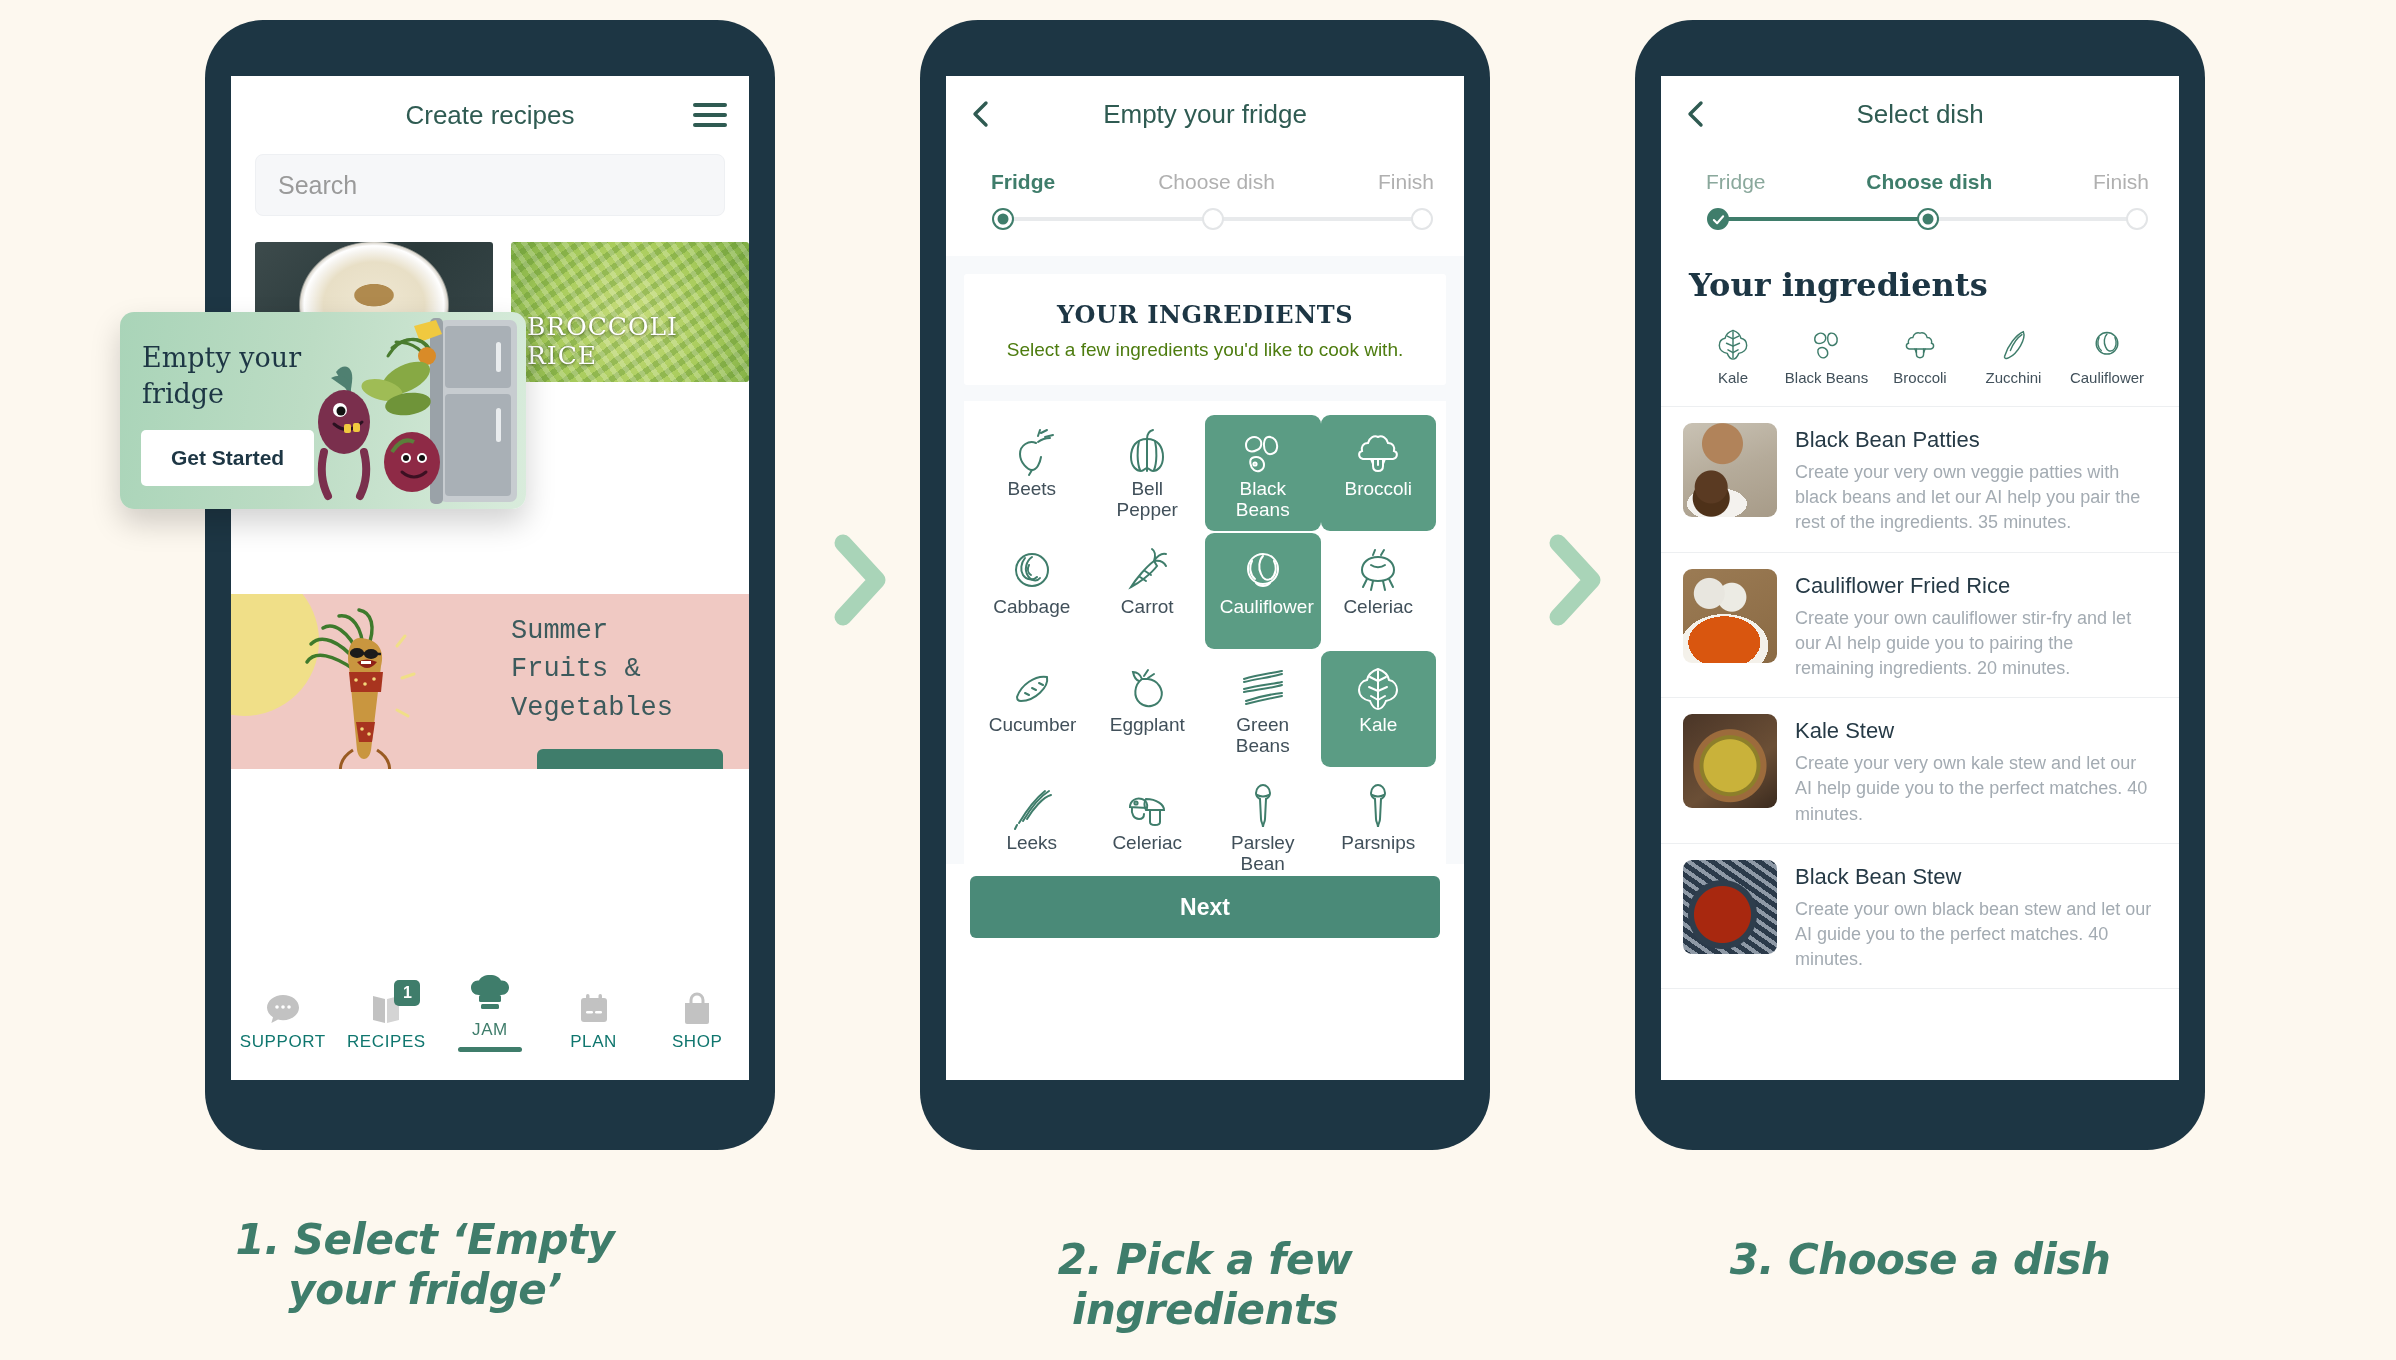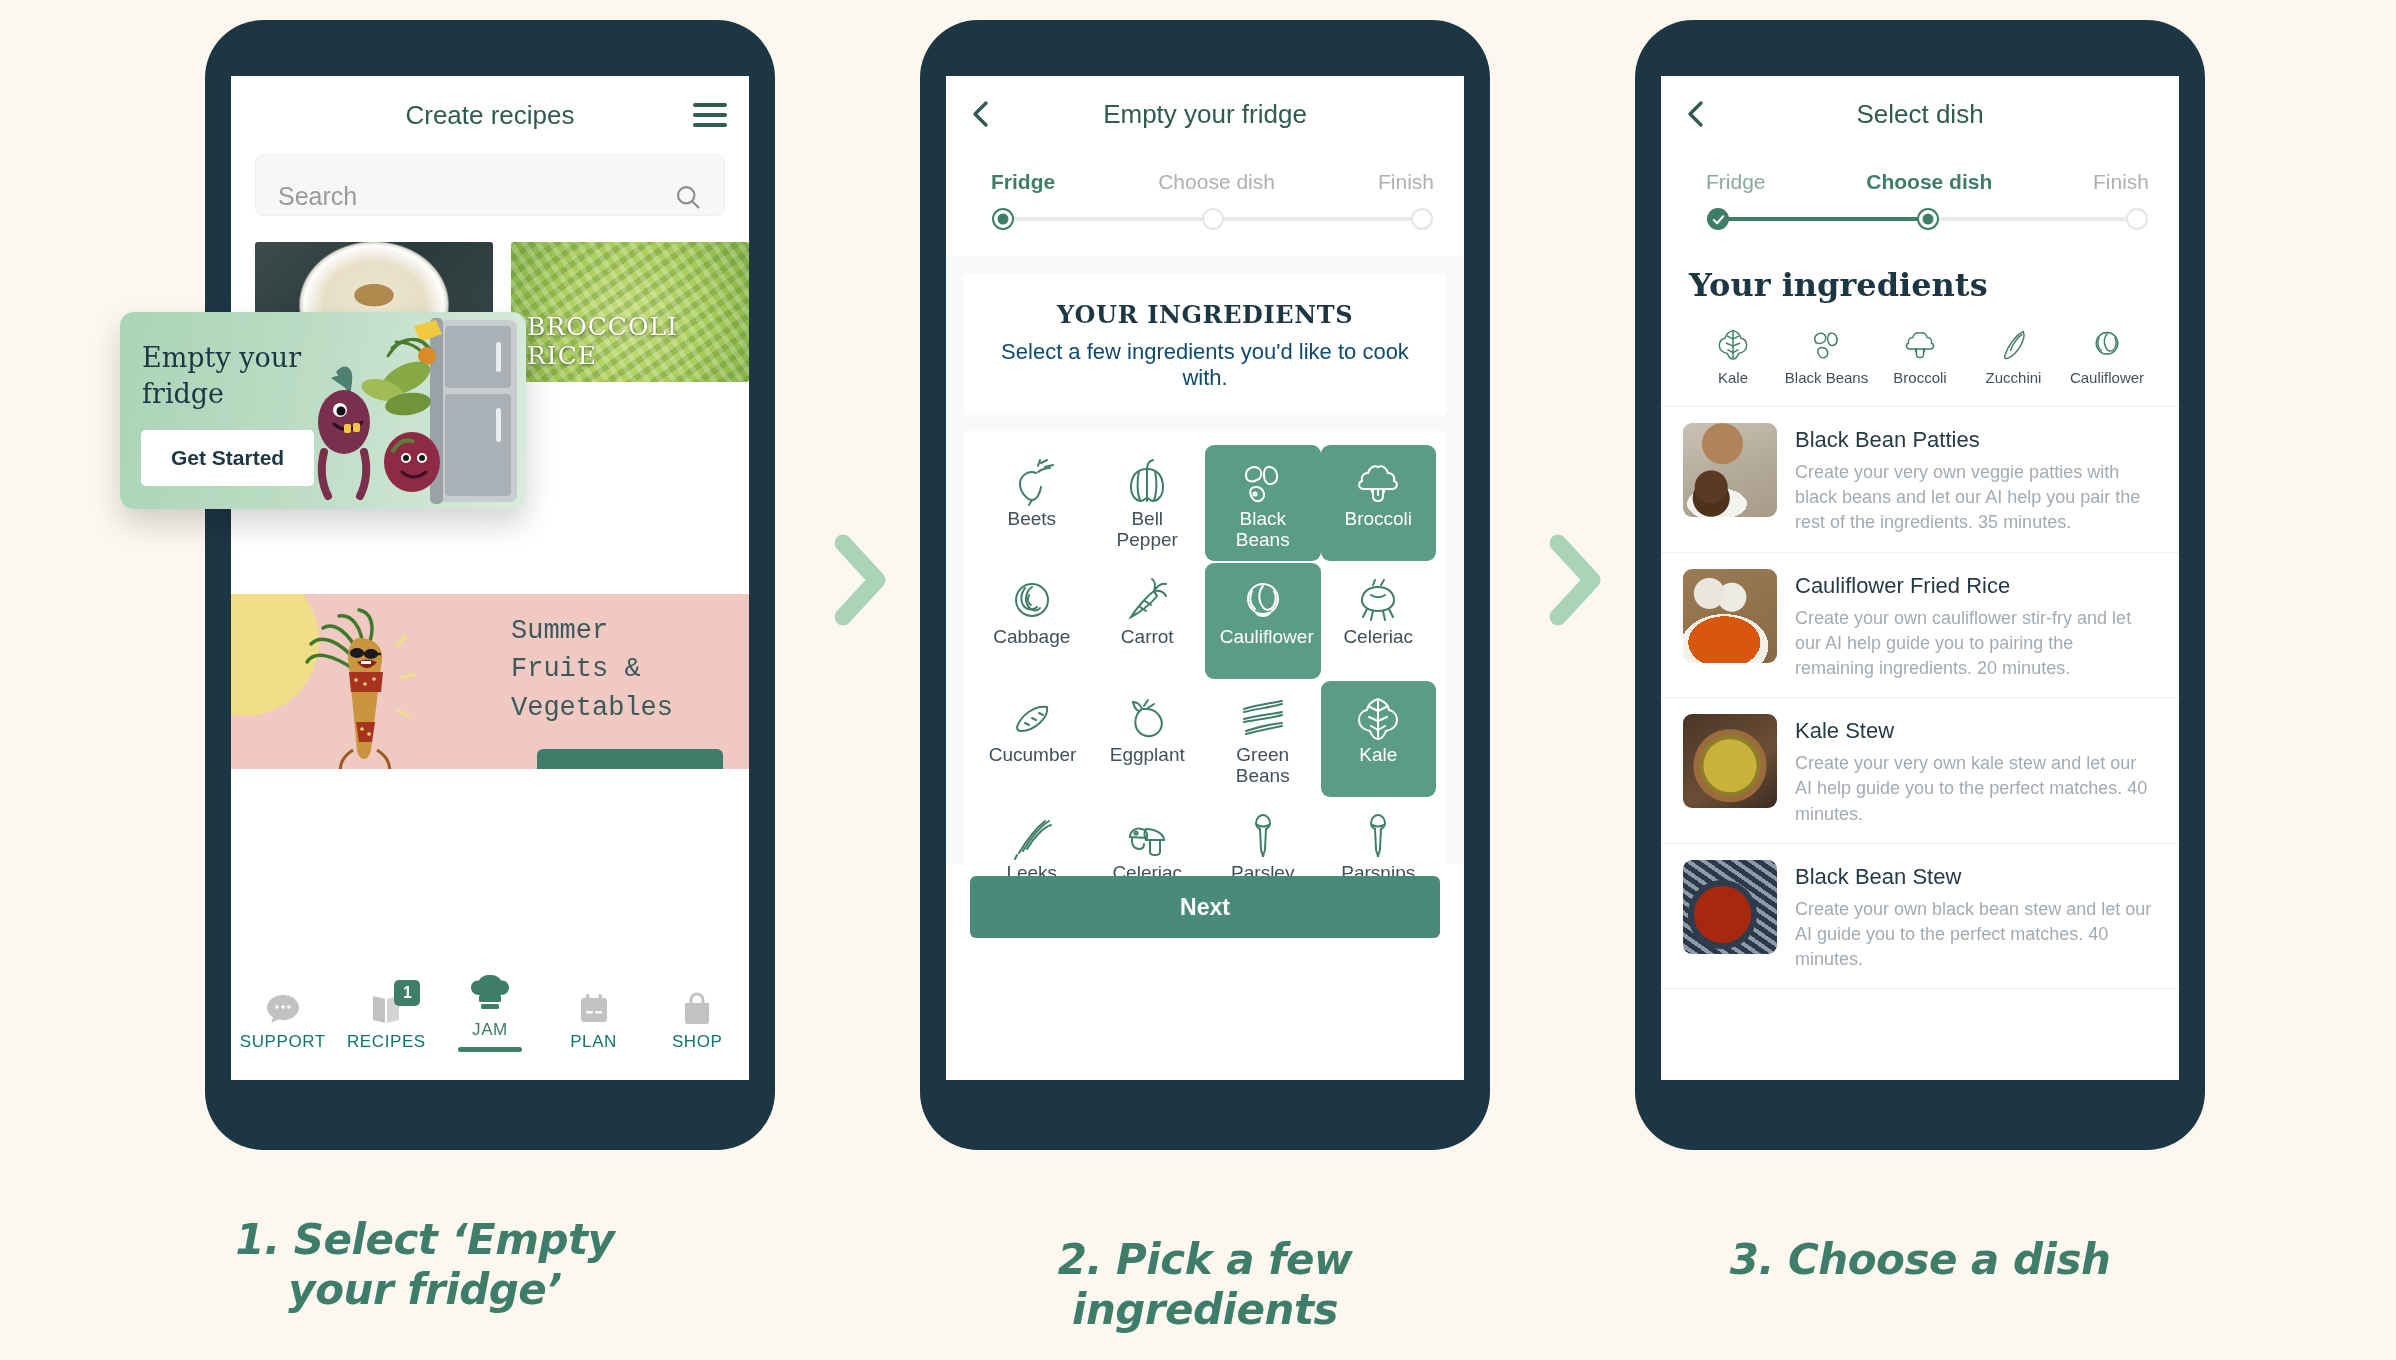--- a/index.html
+++ b/index.html
@@ -68,21 +68,21 @@
     width: 34px; height: 24px;
     display: flex; flex-direction: column; justify-content: space-between;
   }
   .hamburger i { display:block; height: 4px; background: #2f5b52; border-radius: 2px; }
 
   .searchbar {
     margin: 0 24px; height: 62px;
     background: #f6f7f9;
     border: 1px solid #eef0f3;
     border-radius: 8px;
-    display: flex; align-items: flex-end; padding: 4px 22px;
+    display: flex; align-items: flex-start; padding: 16px 22px; flex-direction: column;
   }
   .searchbar .ph { flex: 1; color: #9a9a9a; font-size: 25px; }
   .searchbar .mag { width: 28px; height: 28px; }
 
   .tile-row { display: flex; gap: 18px; margin: 26px 24px 0 24px; }
   .tile {
     position: relative; width: 238px; height: 140px;
     border-radius: 3px; overflow: hidden; flex: none;
   }
   .tile .label {
@@ -247,21 +247,21 @@
   
   .p2-body { background: #f7f9fb; height: 608px; padding: 18px 18px 0 18px; }
   .ing-header {
     background: #fff; border-radius: 3px;
     padding: 26px 20px 24px 20px; text-align: center;
   }
   .ing-header h3 {
     font-family: "DejaVu Serif", serif;
     color: #1d3644; font-size: 24px; letter-spacing: .6px; font-weight: 700;
   }
-  .ing-header p { margin-top: 10px; color: #0c4a6e; font-size: 22px; }
+  .ing-header p { margin-top: 10px; color: #4d7c0f; font-size: 19px; }
 
   .ing-grid {
     background: #fff; margin-top: 16px;
     display: grid; grid-template-columns: repeat(4, 1fr);
     row-gap: 2px; padding: 14px 10px 16px 10px;
   }
   .ing {
     height: 116px; border-radius: 9px;
     display: flex; flex-direction: column; align-items: center;
     justify-content: flex-start; padding-top: 12px; gap: 1px;

